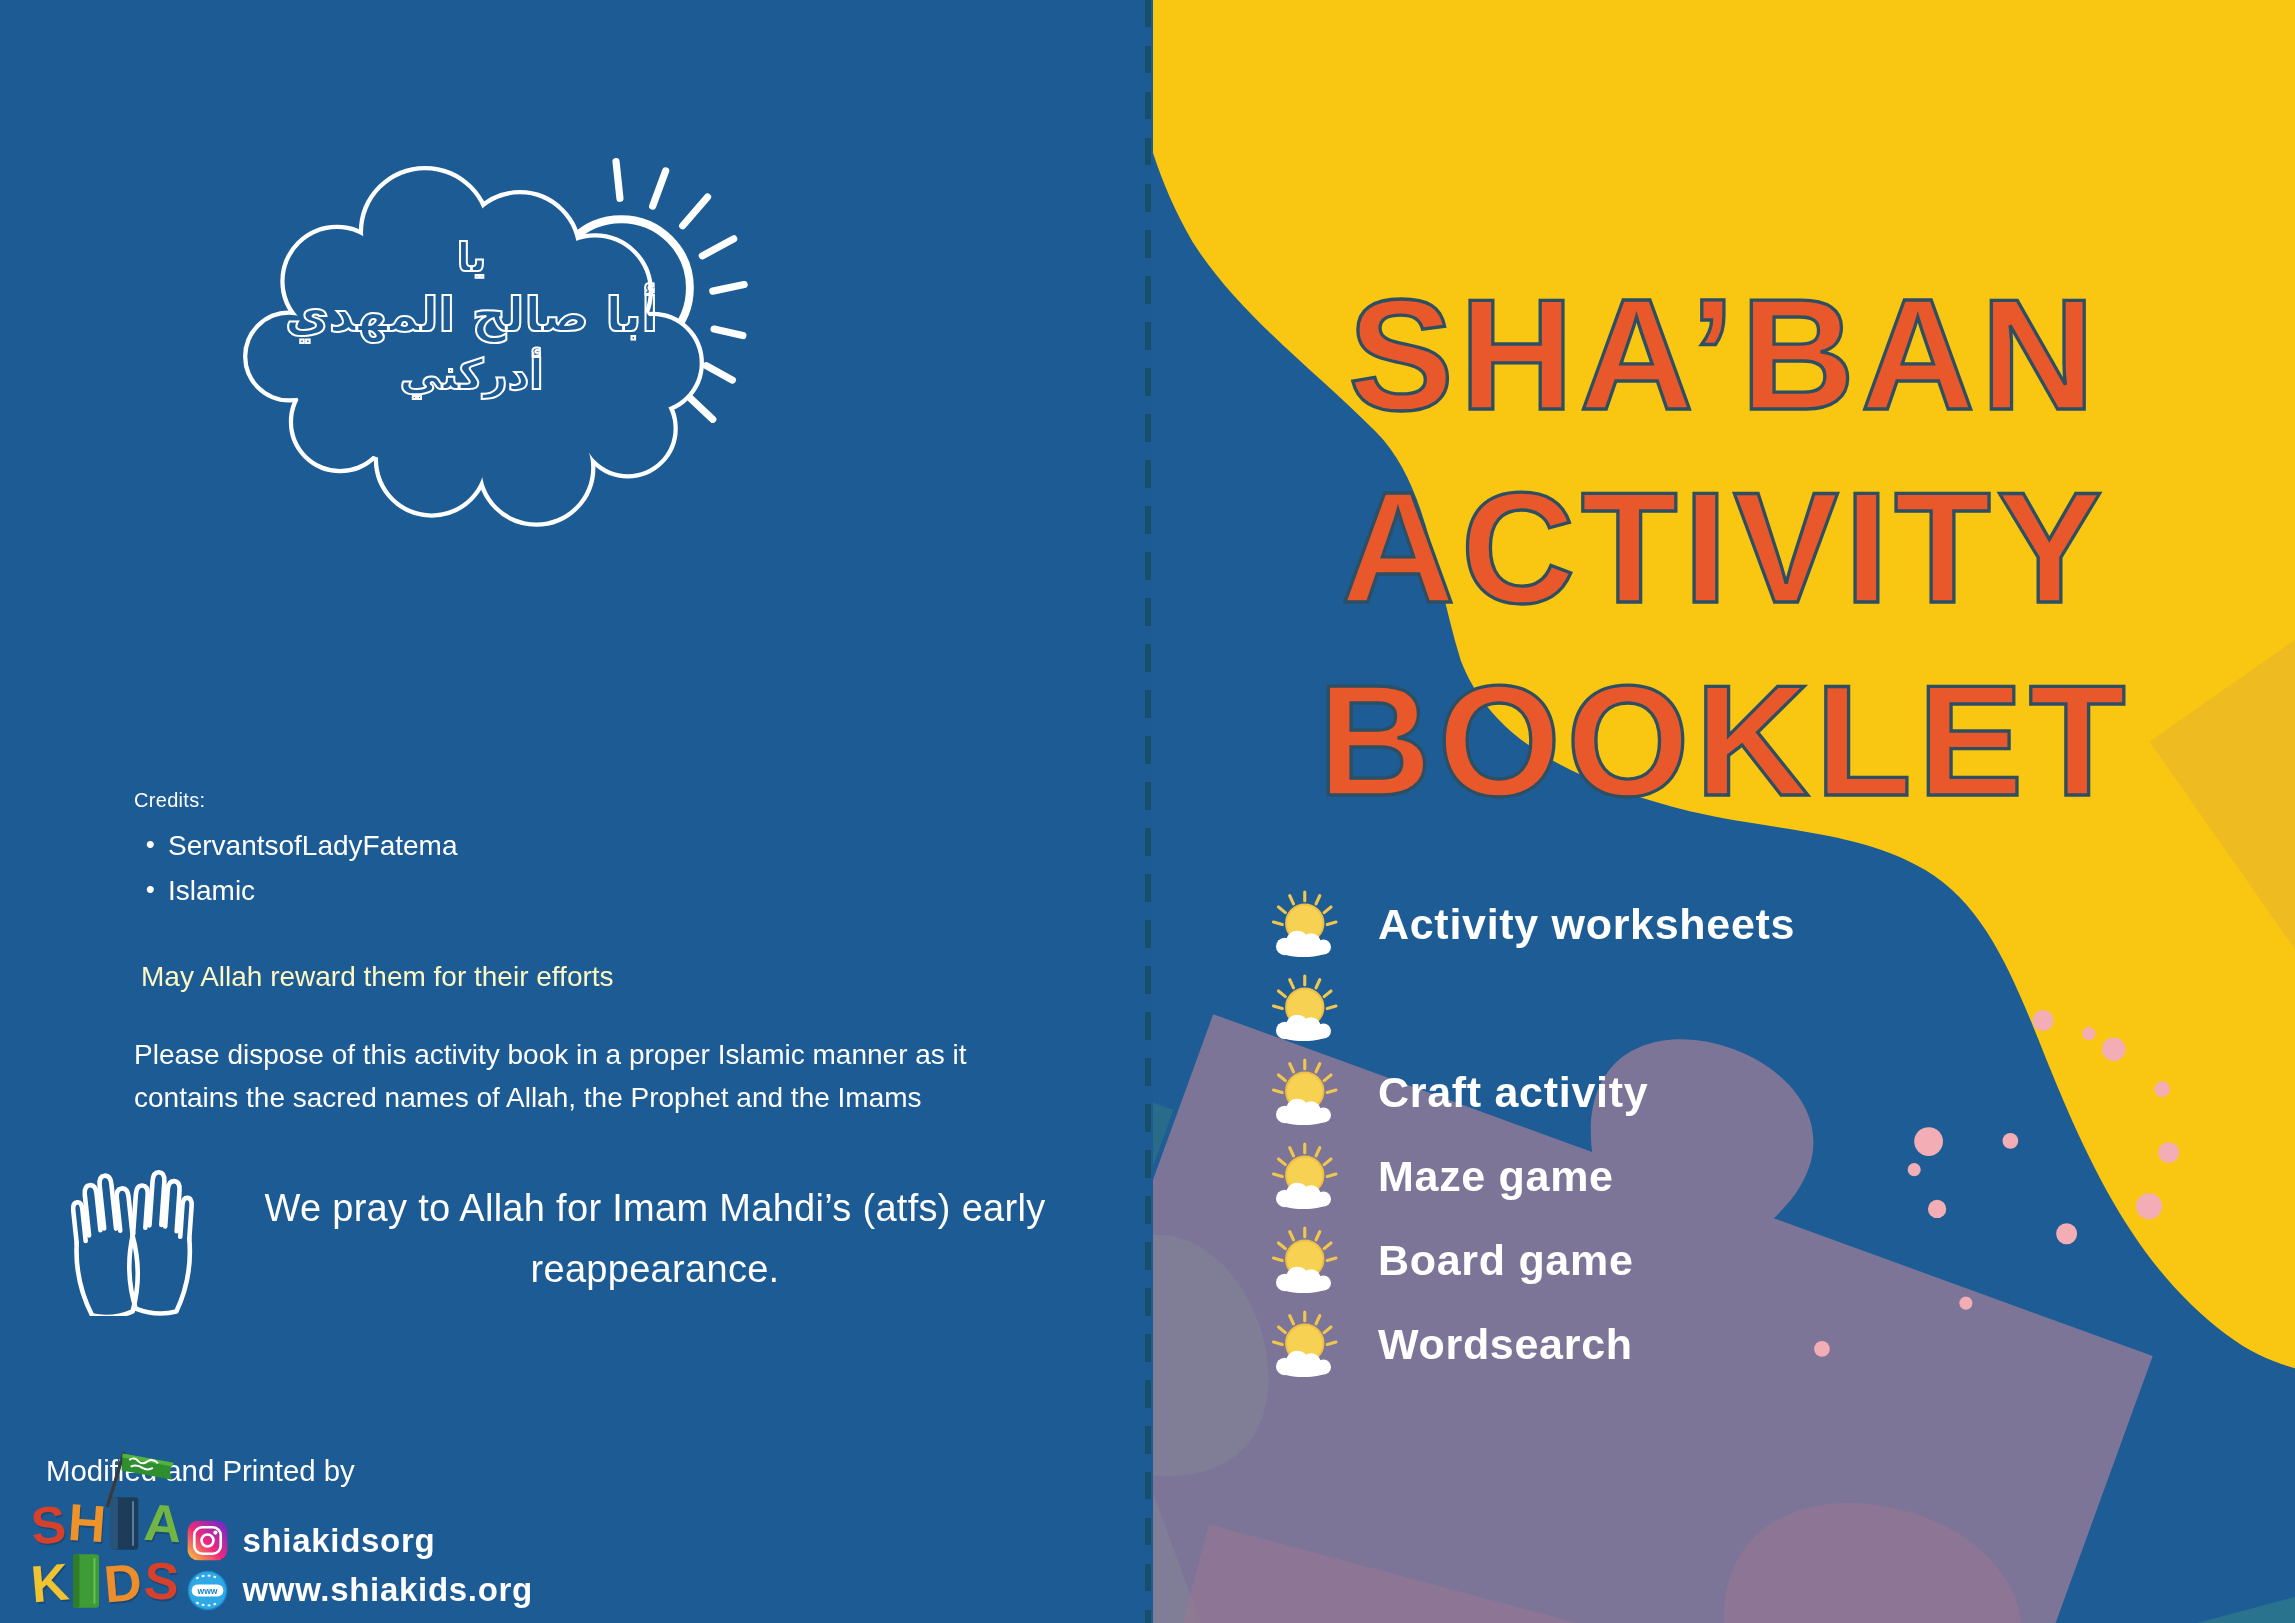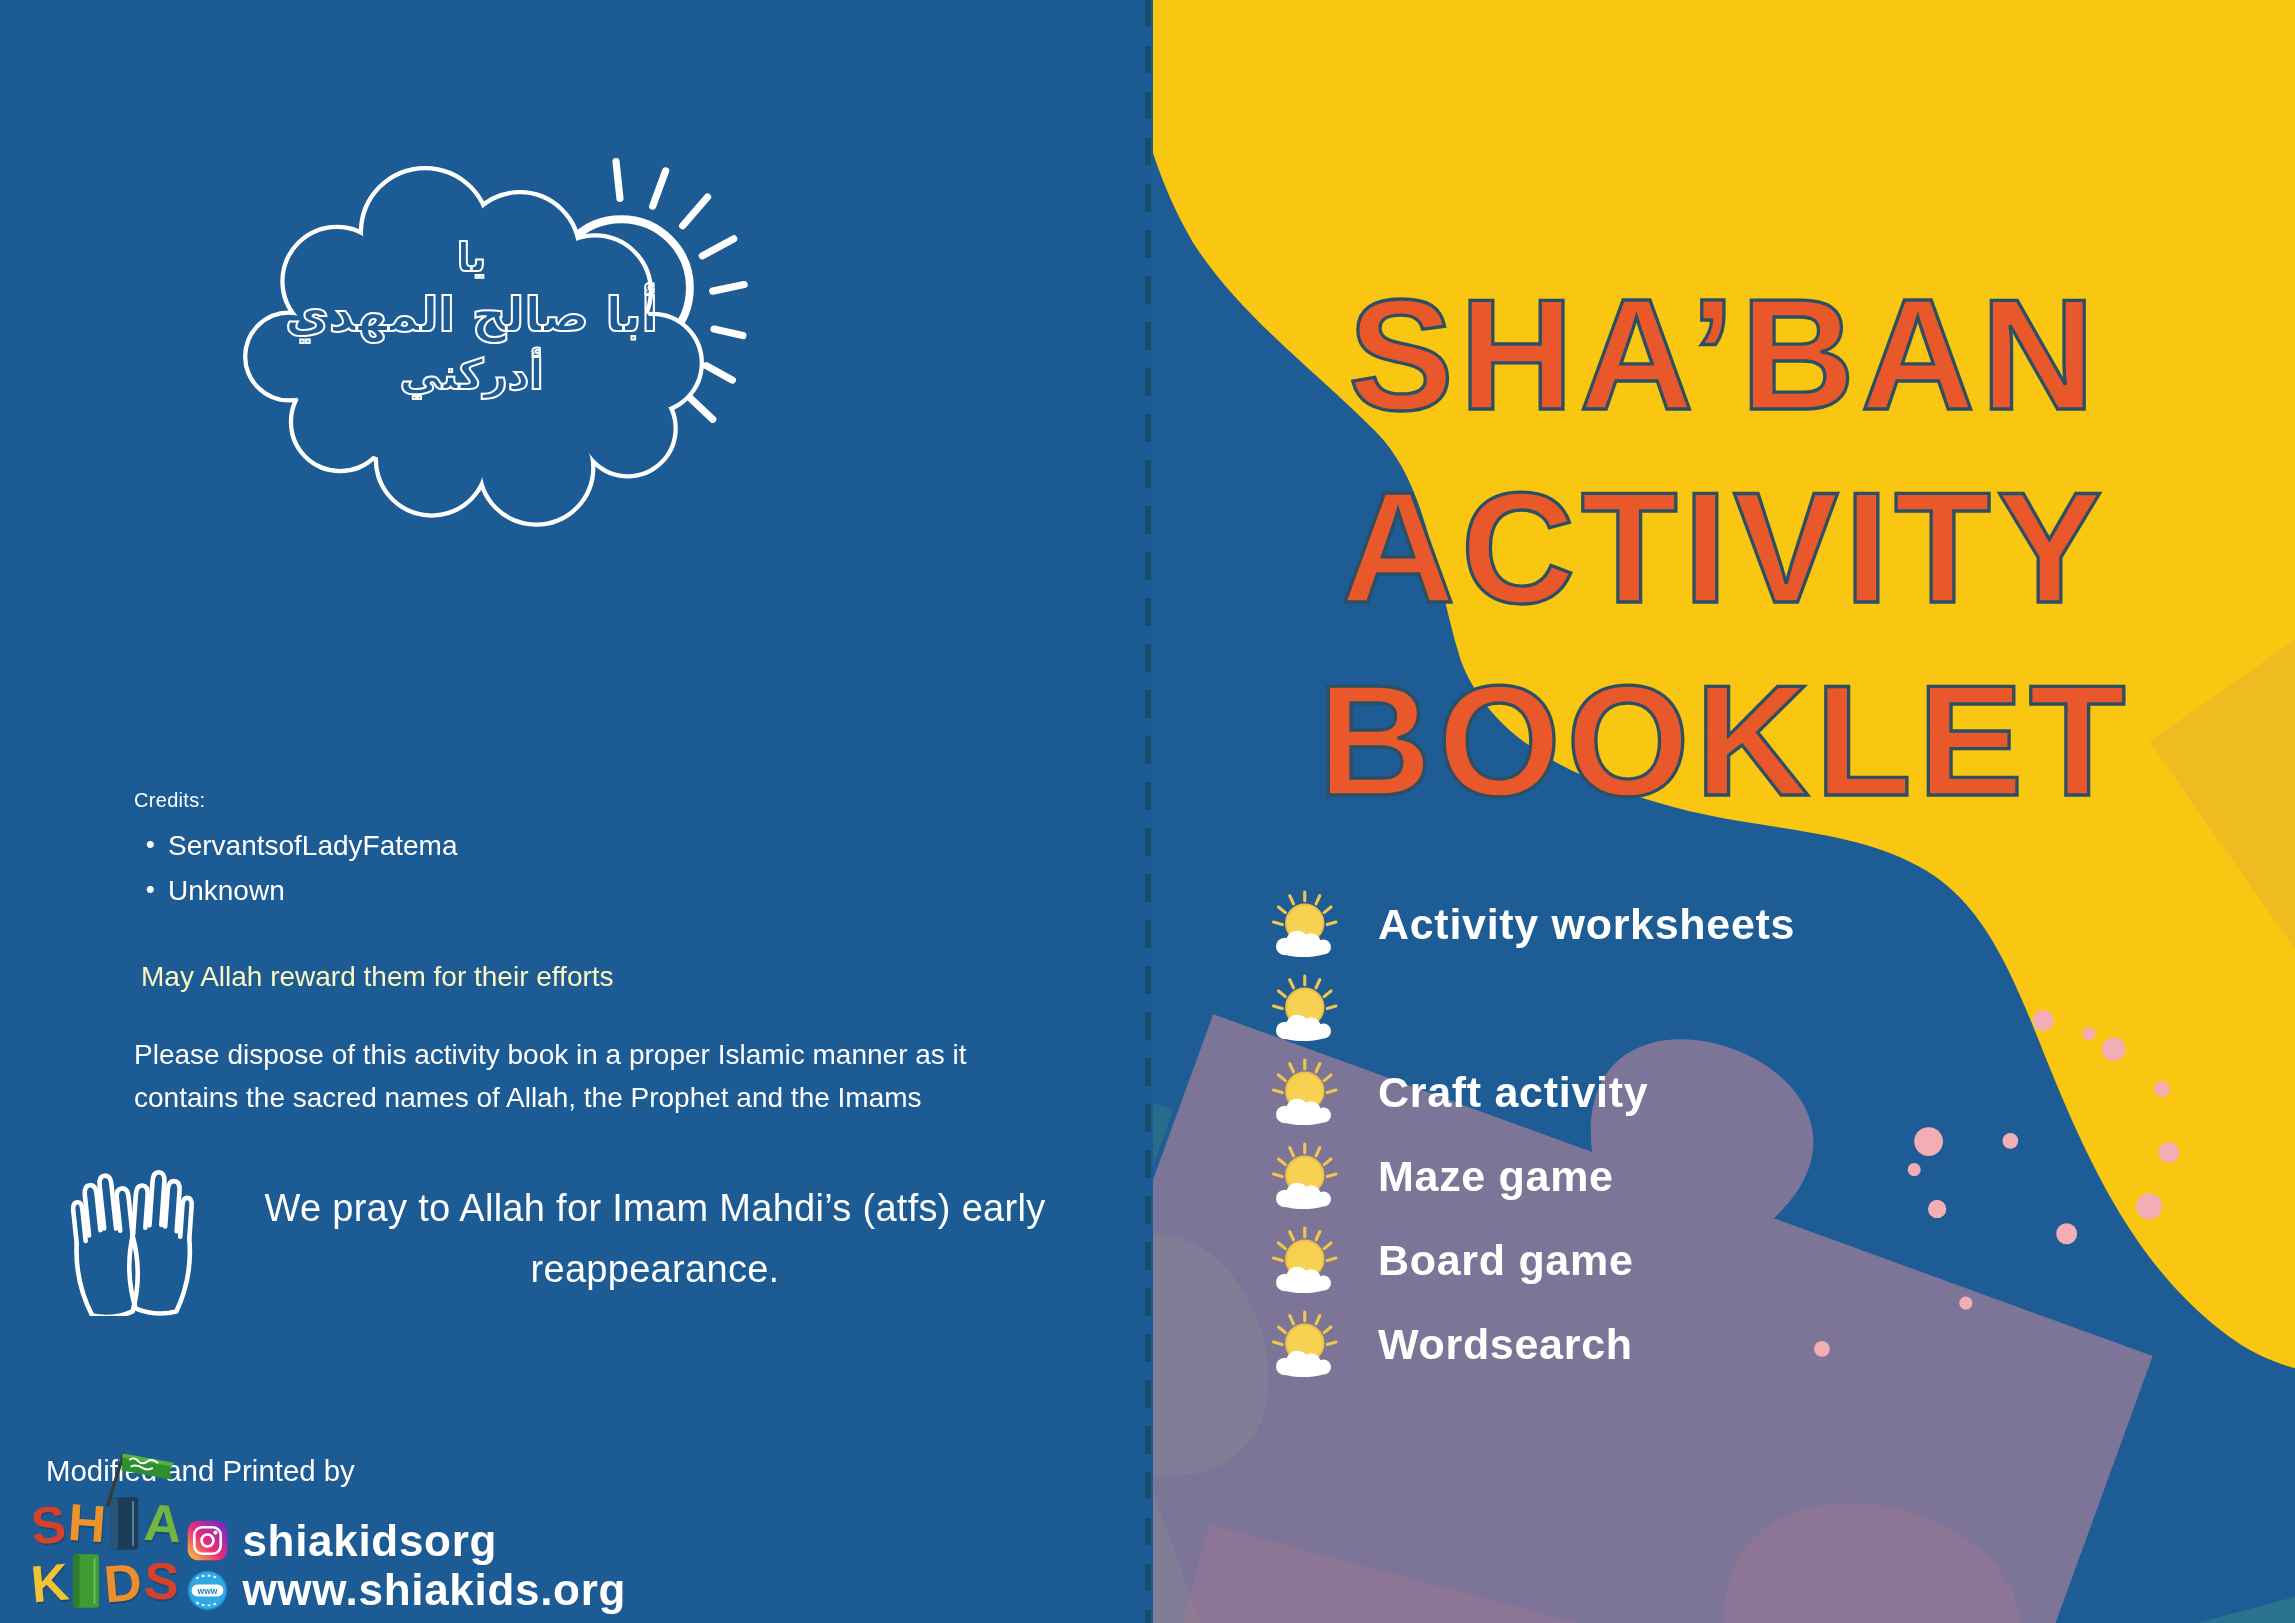--- a/index.html
+++ b/index.html
@@ -30,21 +30,21 @@
   .footer-by{position:absolute;left:46px;top:1454px;font-size:29.4px;color:#fff;}
   .logo{position:absolute;left:31px;top:1493px;width:170px;}
   .logo-row{display:flex;align-items:flex-end;gap:2.6px;height:58px;}
   .logo-letter{font-size:52px;font-weight:bold;line-height:1;display:inline-block;
                text-shadow:1.3px 2px 0 rgba(0,0,0,.18);}
   .logo-row .logo-letter:nth-child(odd){transform:rotate(-5deg);}
   .logo-row .logo-letter:nth-child(even){transform:rotate(4deg) translateY(-2px);}
   .logo-flag{position:absolute;left:63px;top:-46px;}
   .social{position:absolute;left:187px;top:1517px;}
   .social-row{display:flex;align-items:center;gap:14.4px;height:47px;margin-bottom:2.6px;}
-  .social-label{font-size:44px;font-weight:bold;color:#fff;letter-spacing:0.7px;}
+  .social-label{font-size:33px;font-weight:bold;color:#fff;letter-spacing:0.7px;}
   
   .fold-line{position:absolute;left:1145px;top:0;width:5.9px;height:1623px;z-index:40;
     background:repeating-linear-gradient(to bottom,#174e6b 0 27.5px,rgba(0,0,0,0) 27.5px 46px);}
   
   .right-page{position:absolute;left:1153px;top:0;width:1143px;height:1623px;background:#1e5c95;overflow:hidden;}
   .layer{position:absolute;left:0;top:0;width:1143px;height:1623px;}
   .title-block{position:absolute;left:0;top:258px;width:1143px;text-align:center;z-index:20;}
   .title-line{font-size:158px;font-weight:bold;line-height:1.22;letter-spacing:5.9px;
               color:#e8582a;font-family:"Liberation Sans",sans-serif;}
   @supports (-webkit-text-stroke: 1px #000){
@@ -139,21 +139,21 @@
     <div class="dua-text">
       <div class="dua-line dua-1">يا</div>
       <div class="dua-line dua-2">أبا صالح المهدي</div>
       <div class="dua-line dua-3">أدركني</div>
     </div>
 
     <div class="credits">
       <div class="credits-heading">Credits:</div>
       <ul class="credits-list">
         <li>ServantsofLadyFatema</li>
-        <li>Unknown</li>
+        <li>Islamic</li>
       </ul>
     </div>
 
     <div class="blessing">May Allah reward them for their efforts</div>
     <div class="disposal">Please dispose of this activity book in a proper Islamic manner as it contains the sacred names of Allah, the Prophet and the Imams</div>
 
     <div class="prayer-row">
       <svg class="hands" width="151" height="164" viewBox="0 0 230 250">
         <g fill="none" stroke="#ffffff" stroke-width="7" stroke-linecap="round" stroke-linejoin="round">
 

